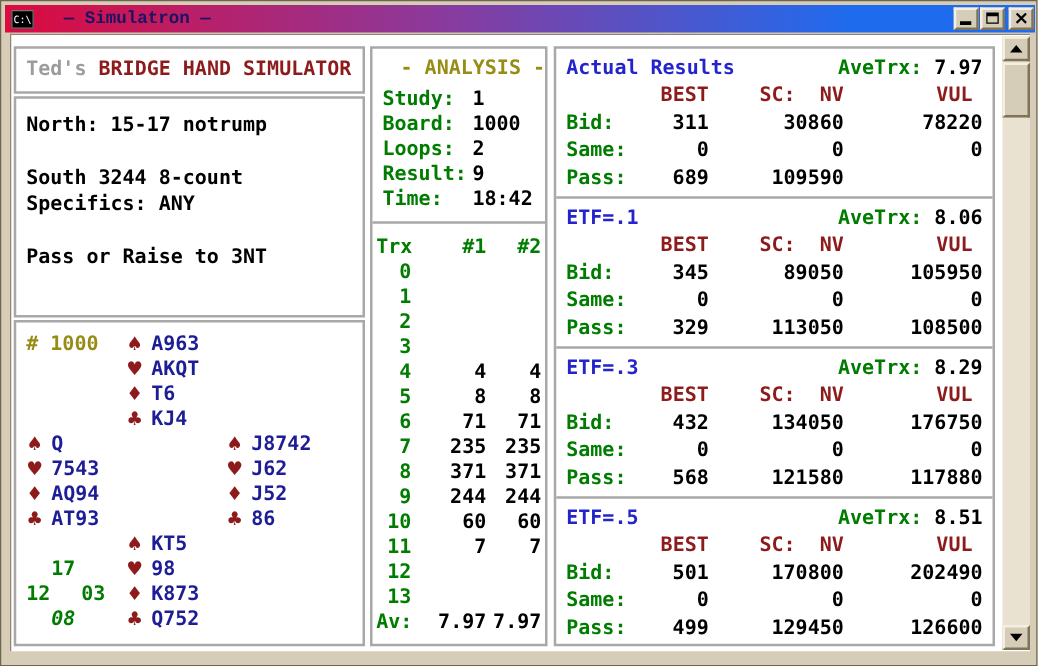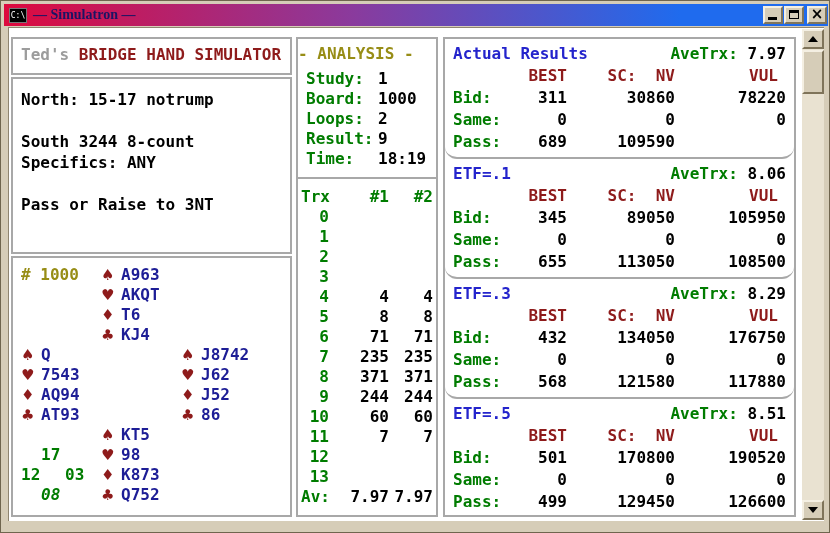--- a/index.html
+++ b/index.html
@@ -14,21 +14,21 @@
   #window{position:relative;width:830px;height:533px;background:var(--c-tan);overflow:hidden;
     border:1px solid #6f654e;}
   .mono{font-family:"DejaVu Sans Mono",monospace;font-weight:bold;font-size:16px;color:var(--c-black);}
 
   
   .titlebar{position:absolute;left:3px;top:3px;width:824px;height:22px;
     background:linear-gradient(90deg,var(--c-grad1) 0%,var(--c-grad2) 42%,var(--c-grad3) 82%,var(--c-grad3) 100%);
     display:flex;align-items:center;}
   .app-icon{width:18px;height:15px;margin-left:5px;background:#000;border:1px solid #777;
     color:#fff;font-size:8px;line-height:13px;text-align:center;font-family:"DejaVu Sans Mono",monospace;}
-  .title-text{margin-left:6px;font-family:Liberation Serif, serif;font-weight:bold;
+  .title-text{margin-left:24px;font-family:Liberation Mono, monospace;font-weight:bold;
     font-size:14px;color:var(--c-title_text);}
   .win-btn{position:absolute;top:2px;width:20px;height:18px;cursor:pointer;}
   .btn-min{right:45px;} .btn-max{right:24px;} .btn-close{right:1px;}
   .bevel{background:var(--c-tan);
     border-top:2px solid var(--c-tan_light);border-left:2px solid var(--c-tan_light);
     border-bottom:2px solid var(--c-tan_dark);border-right:2px solid var(--c-tan_dark);}
   .glyph-min{display:block;width:9px;height:3px;background:#000;margin:9px 0 0 3px;}
   .glyph-max{display:block;width:10px;height:9px;border:1px solid #000;border-top:3px solid #000;margin:2px auto 0 auto;}
   .btn-close{font-family:"DejaVu Sans",sans-serif;font-weight:bold;font-size:15px;line-height:13px;
     text-align:center;color:#000;}
@@ -57,30 +57,30 @@
   .hand-e{left:168px;top:87px;} .hand-s{left:88px;top:167px;}
   .hand-row{height:20px;line-height:20px;display:flex;}
   .suit{width:20px;color:var(--c-red);font-family:"DejaVu Sans",sans-serif;font-weight:bold;font-size:15px;}
   .cards{color:var(--c-navy);}
   .board-label{position:absolute;left:8px;top:7px;line-height:20px;}
   .hcp{position:absolute;line-height:20px;color:var(--c-green);}
   .hcp-n{left:28px;top:187px;} .hcp-w{left:8px;top:207px;}
   .hcp-e{left:52px;top:207px;} .hcp-s{left:28px;top:227px;font-style:italic;}
 
   
-  .m-title{padding-top:5px;height:30px;text-align:left;}
+  .m-title{padding-top:5px;height:30px;text-align:right;}
   .srow{height:20px;line-height:20px;display:flex;padding:0 8px;}
   .srow .sl{width:72px;}
   .m-div{margin-top:8px;border-top:2px solid var(--c-panel_border);}
   .trx{margin-top:8px;}
   .trow{display:grid;grid-template-columns:28px 60px 44px;padding:0 3px;height:20px;line-height:20px;}
   .trow span{text-align:right;white-space:pre;}
 
   
-  .rsection{height:120px;padding-top:4px;border-radius:12px;}
+  .rsection{height:120px;padding-top:4px;}
   .rsection.bordered{border-bottom:2px solid var(--c-panel_border);height:120px;}
   .rrow{height:22px;line-height:22px;display:grid;grid-template-columns:56px 58px 108px 1fr;padding:0 8px;}
   .rrow .num{text-align:right;white-space:pre;}
   .rrow .vul-h{padding-right:8px;}
   .rhead{display:flex;justify-content:space-between;padding:0 8px;height:22px;line-height:22px;}
 
   
   .scrollbar{position:absolute;left:801px;top:28px;width:22px;height:491px;background:var(--c-track);}
   .sb-up{position:absolute;top:0;left:0;width:22px;height:20px;cursor:pointer;}
   .sb-thumb{position:absolute;top:21px;left:0;width:22px;height:44px;cursor:grab;}
@@ -222,21 +222,21 @@
     <div class="srow">
         <span class="sl green">Loops:</span>
         <span>2</span>
       </div>
     <div class="srow">
         <span class="sl green">Result:</span>
         <span>9</span>
       </div>
     <div class="srow">
         <span class="sl green">Time:</span>
-        <span>18:19</span>
+        <span>18:42</span>
       </div>
 
     <div class="m-div"></div>
 
     <div class="trx">
       <div class="trow green">
         <span>Trx</span>
         <span>#1</span>
         <span>#2</span>
       </div>
@@ -368,21 +368,21 @@
           <span class="num">105950</span>
         </div>
       <div class="rrow">
           <span class="green">Same:</span>
           <span class="num">0</span>
           <span class="num">0</span>
           <span class="num">0</span>
         </div>
       <div class="rrow">
           <span class="green">Pass:</span>
-          <span class="num">655</span>
+          <span class="num">329</span>
           <span class="num">113050</span>
           <span class="num">108500</span>
         </div>
     </div>
 
     <div class="rsection bordered">
       <div class="rhead">
         <span class="blue">ETF=.3</span>
         <span><span class="green">AveTrx:</span> <span>8.29</span></span>
       </div>
@@ -420,21 +420,21 @@
       <div class="rrow red">
         <span></span>
         <span class="num">BEST</span>
         <span class="num"><span>SC:</span>&nbsp;&nbsp;<span>NV</span></span>
         <span class="num vul-h">VUL</span>
       </div>
       <div class="rrow">
           <span class="green">Bid:</span>
           <span class="num">501</span>
           <span class="num">170800</span>
-          <span class="num">190520</span>
+          <span class="num">202490</span>
         </div>
       <div class="rrow">
           <span class="green">Same:</span>
           <span class="num">0</span>
           <span class="num">0</span>
           <span class="num">0</span>
         </div>
       <div class="rrow">
           <span class="green">Pass:</span>
           <span class="num">499</span>

